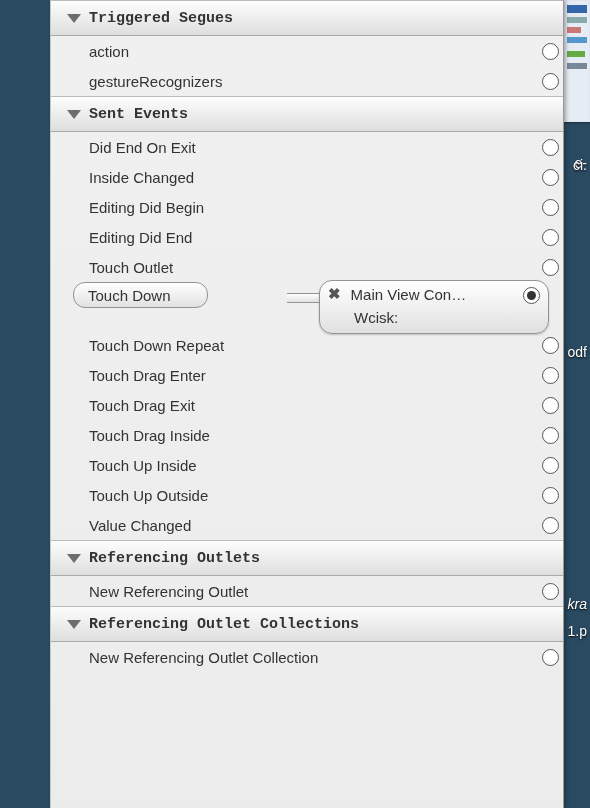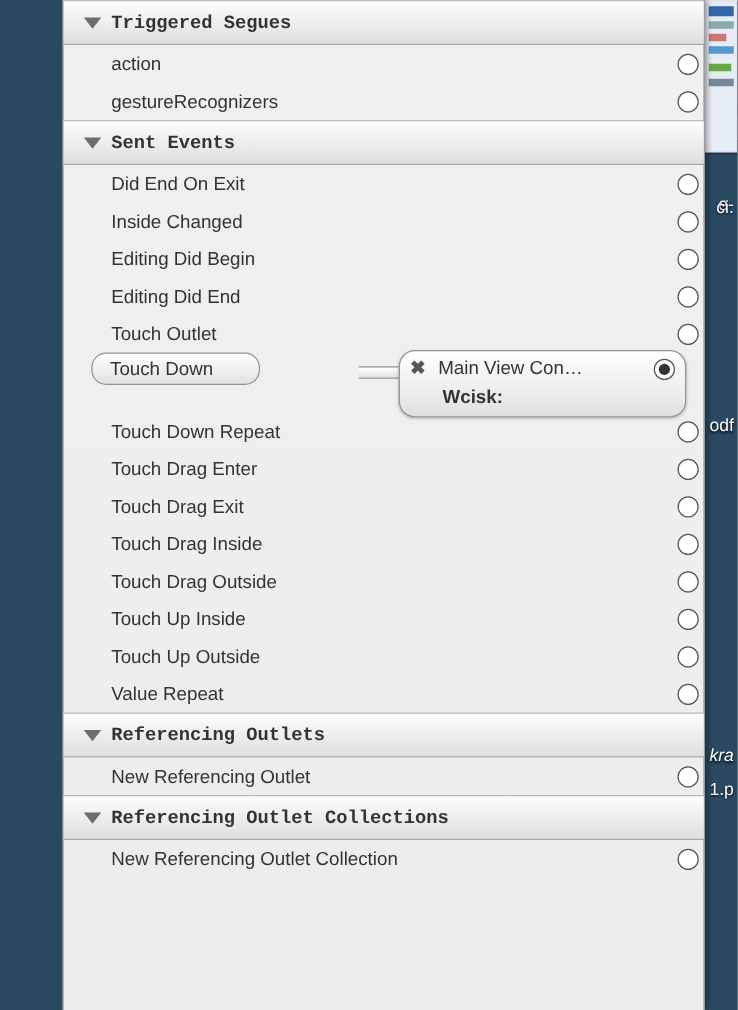--- a/index.html
+++ b/index.html
@@ -31,21 +31,21 @@
         border-top:1px solid #939393;border-bottom:1px solid #939393;
         background:linear-gradient(#fff,#e1e1e1);}
   .tooltip{position:absolute;left:268px;top:-2px;width:228px;height:52px;
         border:1px solid #939393;border-radius:13px;
         background:linear-gradient(#fff,#e0e0e0);
         box-shadow:0 1px 2px rgba(0,0,0,.2);
         font-size:15px;color:#333;}
   .tooltip .line1{display:flex;align-items:center;height:26px;padding-left:8px;}
   .tooltip .x{font-weight:bold;color:#555;margin-right:10px;cursor:pointer;}
   .tooltip .conn-circle{position:absolute;right:8px;top:6px;}
-  .tooltip .line2{padding-left:34px;line-height:22px;font-weight:bold;}
+  .tooltip .line2{padding-left:34px;line-height:22px;}
 
   
   .thumb{position:absolute;right:0;background:#dde;overflow:hidden;border:1px solid rgba(255,255,255,.2);
          box-shadow:1px 1px 2px rgba(0,0,0,.4);}
   .caption{position:absolute;right:3px;color:#fff;font-size:14px;
            text-shadow:0 1px 2px #000;font-family:"Helvetica Neue",Arial,sans-serif;text-align:right;}
   svg.mini{display:block;}
 </style>
 </head>
 <body>
@@ -87,21 +87,21 @@
         <rect x="2" y="4" width="20" height="8" fill="#36a"></rect>
         <rect x="2" y="16" width="20" height="6" fill="#8aa"></rect>
         <rect x="2" y="26" width="14" height="6" fill="#c77"></rect>
         <rect x="2" y="36" width="20" height="6" fill="#59c"></rect>
         <rect x="2" y="50" width="18" height="6" fill="#6a4"></rect>
         <rect x="2" y="62" width="20" height="6" fill="#789"></rect>
       </svg>
 </div>
 <span class="caption" style="top:155px;">e-</span>
 <span class="caption" style="top:157px;">ci.</span>
-<span class="caption" style="top:332px;">odf</span>
+<span class="caption" style="top:344px;">odf</span>
 <span class="caption" style="top:596px;font-style:italic;">kra</span>
 <span class="caption" style="top:623px;">1.p</span>
 
 <div class="panel">
 
   <div class="section-header">
     <span class="tri"></span>
     <span>Triggered Segues</span>
   </div>
   <div class="row">
@@ -165,33 +165,29 @@
   </div>
   <div class="row">
     <span>Touch Drag Exit</span>
     <span class="circle"></span>
   </div>
   <div class="row">
     <span>Touch Drag Inside</span>
     <span class="circle"></span>
   </div>
   <div class="row">
-    <span>Touch Drag Outside</span>
-    <span class="circle"></span>
-  </div>
-  <div class="row">
     <span>Touch Up Inside</span>
     <span class="circle"></span>
   </div>
   <div class="row">
     <span>Touch Up Outside</span>
     <span class="circle"></span>
   </div>
   <div class="row">
-    <span>Value Repeat</span>
+    <span>Value Changed</span>
     <span class="circle"></span>
   </div>
 
   <div class="section-header">
     <span class="tri"></span>
     <span>Referencing Outlets</span>
   </div>
   <div class="row">
     <span>New Referencing Outlet</span>
     <span class="circle"></span>

